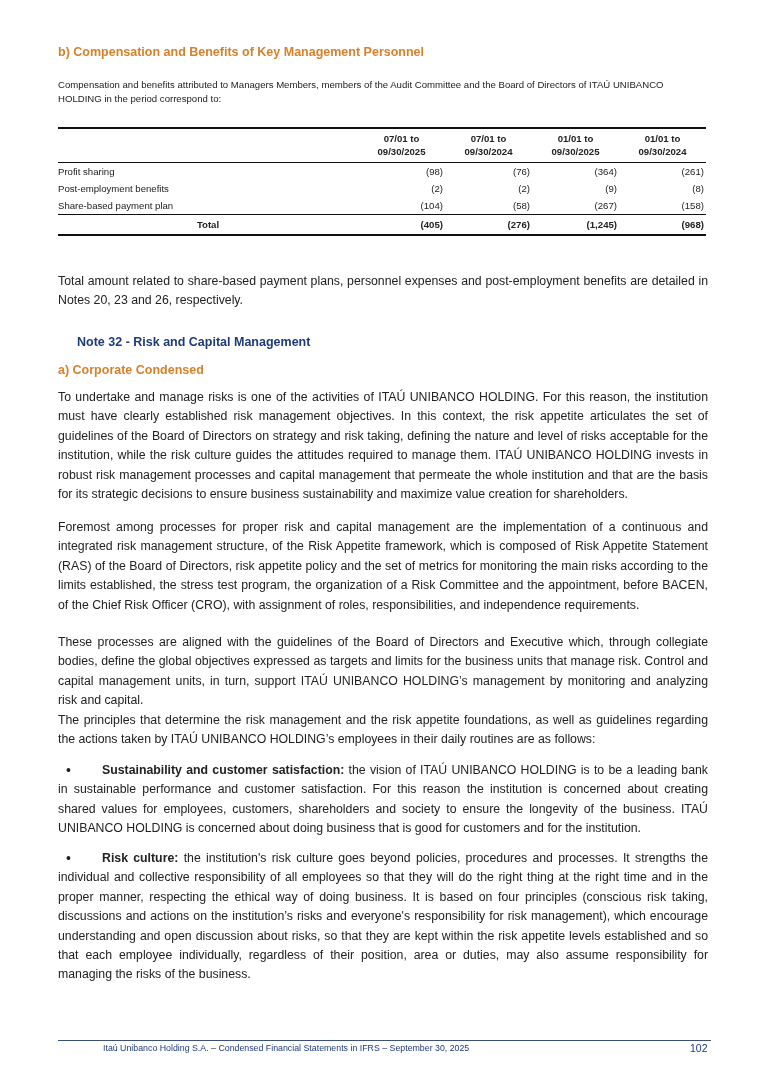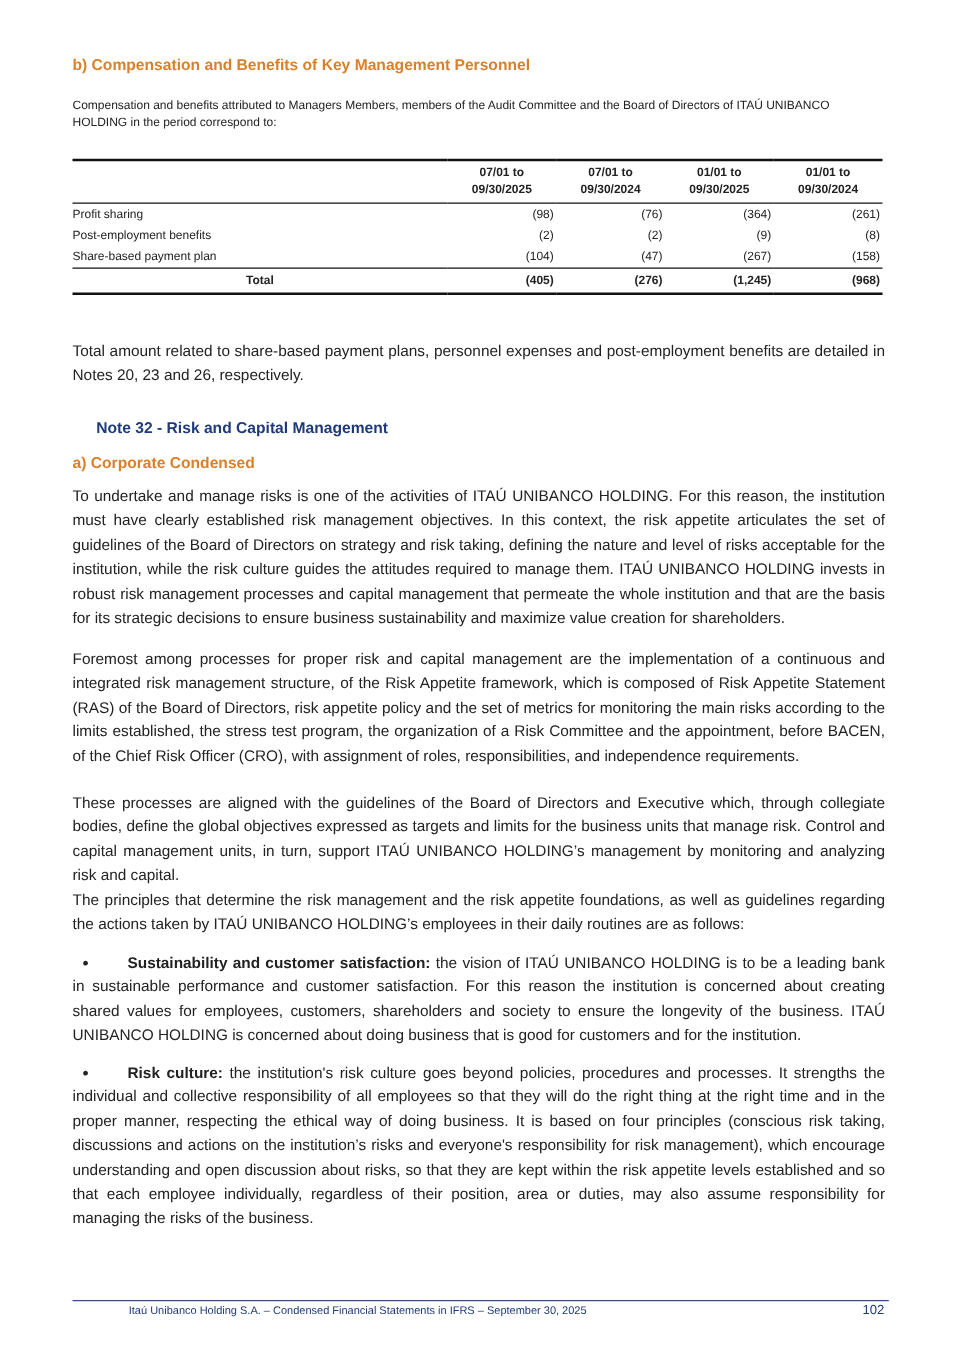--- a/index.html
+++ b/index.html
@@ -54,21 +54,21 @@
       <tr>
         <td>Post-employment benefits</td>
         <td class="num">(2)</td>
         <td class="num">(2)</td>
         <td class="num">(9)</td>
         <td class="num">(8)</td>
       </tr>
       <tr>
         <td>Share-based payment plan</td>
         <td class="num">(104)</td>
-        <td class="num">(47)</td>
+        <td class="num">(58)</td>
         <td class="num">(267)</td>
         <td class="num">(158)</td>
       </tr>
       <tr class="total">
         <td>Total</td>
         <td class="num">(405)</td>
         <td class="num">(276)</td>
         <td class="num">(1,245)</td>
         <td class="num">(968)</td>
       </tr>

